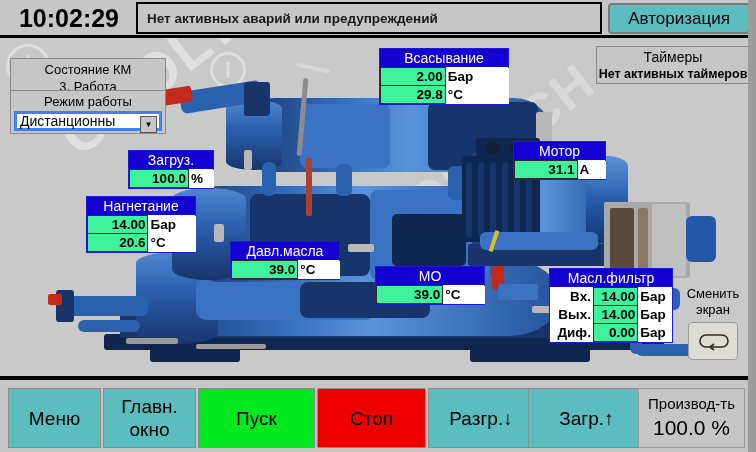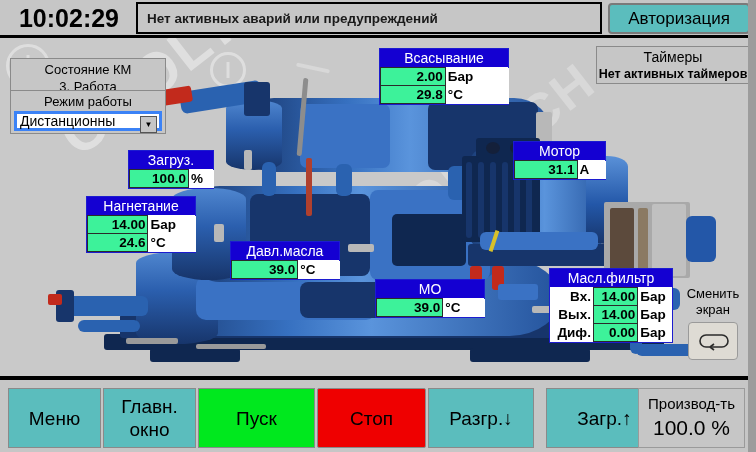--- a/index.html
+++ b/index.html
@@ -199,21 +199,21 @@
   .c-lbl  { text-align: right; background: #fff; font-weight: bold; }
   .c-val  { text-align: right; background: #3df29a; font-weight: bold; border: 1px solid #2a2a2a; }
   .c-unit { text-align: left;  background: #fff; font-weight: bold; }
 
   
   #ro-suction  { left: 379px; top: 10px;  width: 130px; }
   #ro-load     { left: 128px; top: 112px; width: 86px; }
   #ro-disch    { left: 86px;  top: 158px; width: 110px; }
   #ro-motor    { left: 513px; top: 103px; width: 93px; }
   #ro-oilp     { left: 230px; top: 203px; width: 110px; }
-  #ro-mo       { left: 375px; top: 228px; width: 110px; margin-top: 13px; }
+  #ro-mo       { left: 375px; top: 228px; width: 110px; }
   #ro-oilfil   { left: 549px; top: 230px; width: 124px; }
 
   
   #change-screen {
     position: absolute;
     left: 676px; top: 248px;
     width: 74px; height: 86px;
     text-align: center;
   }
   #change-screen .cs-l1,
@@ -252,21 +252,21 @@
   }
   .btn.teal { background: #5bbdbd; }
   .btn.green { background: #00e81e; }
   .btn.red { background: #ef0000; }
 
   #btn-menu    { left: 8px;   width: 93px; }
   #btn-main    { left: 103px; width: 93px; }
   #btn-start   { left: 198px; width: 117px; }
   #btn-stop    { left: 317px; width: 109px; }
   #btn-unload  { left: 428px; width: 106px; }
-  #btn-load    { left: 546px; width: 117px; }
+  #btn-load    { left: 528px; width: 117px; }
 
   #capacity {
     position: absolute;
     left: 638px; top: 8px;
     width: 107px; height: 60px;
     background: #c6c6c6;
     border: 1px solid #9a9a9a;
     box-sizing: border-box;
     text-align: center;
     padding-top: 5px;
@@ -427,21 +427,21 @@
     </div>
 
     <div class="ro" id="ro-disch">
       <div class="ro-title">Нагнетание</div>
       <div class="ro-rows">
         <div class="ro-row">
           <div class="ro-cell c-val">14.00</div>
           <div class="ro-cell c-unit">Бар</div>
         </div>
         <div class="ro-row">
-          <div class="ro-cell c-val">24.6</div>
+          <div class="ro-cell c-val">20.6</div>
           <div class="ro-cell c-unit">°C</div>
         </div>
       </div>
     </div>
 
     <div class="ro" id="ro-motor">
       <div class="ro-title">Мотор</div>
       <div class="ro-rows">
         <div class="ro-row">
           <div class="ro-cell c-val">31.1</div>

